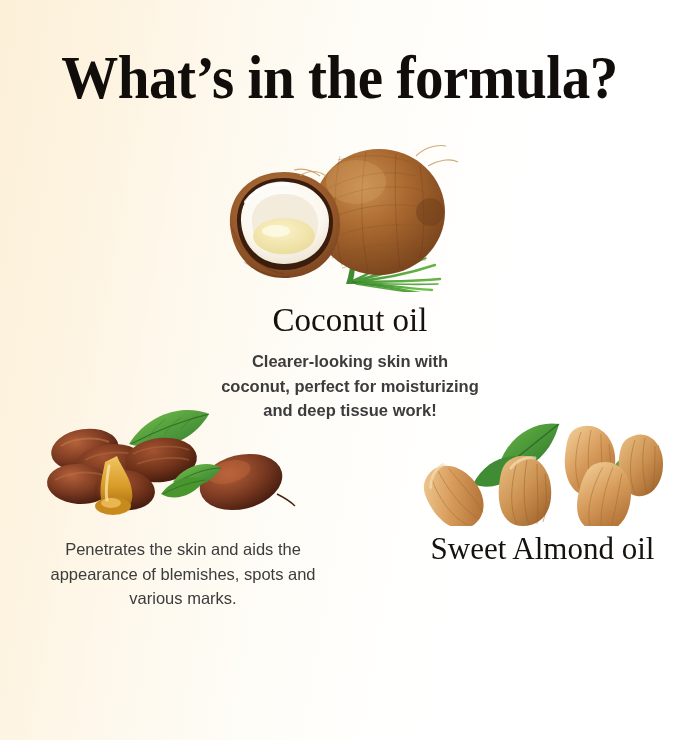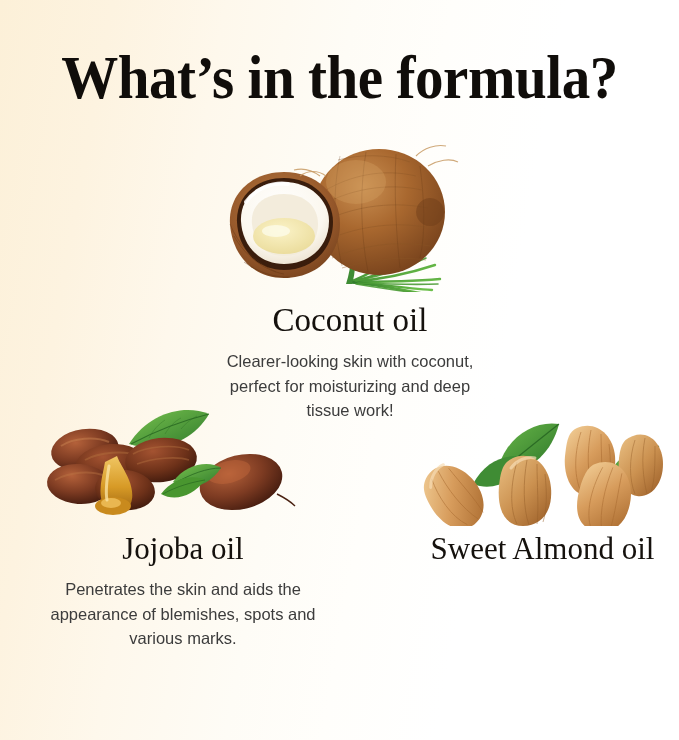--- a/index.html
+++ b/index.html
@@ -78,20 +78,21 @@
   }
   .sec-coconut .heading {
     font-size: 33px;
     margin-top: 10px;
   }
   .sec-coconut .body-copy {
     margin-top: 11px;
     width: 260px;
     margin-left: auto;
     margin-right: auto;
+    font-weight: bold;
   }
 
   
   .sec-jojoba {
     position: absolute;
     top: 398px;
     left: 33px;
     width: 300px;
   }
   .sec-jojoba .art {
@@ -307,21 +308,20 @@
       </g>
 
       <g>
         <path d="M140,84 C152,66 176,62 188,70 C176,88 156,94 140,84 Z" fill="url(#joLeaf)"></path>
         <path d="M142,85 C158,76 174,70 188,70" stroke="#1f5c1c" stroke-width="1" fill="none" opacity="0.65"></path>
         <path d="M128,96 C140,80 160,76 172,82 C160,98 142,104 128,96 Z" fill="#49962f"></path>
         <path d="M130,96 C144,88 160,84 172,82" stroke="#1f5c1c" stroke-width="1" fill="none" opacity="0.55"></path>
       </g>
     </svg>
 
-    <div class="heading">Jojoba oil</div>
     <div class="body-copy">Penetrates the skin and aids the appearance of blemishes, spots and various marks.</div>
   </div>
 
   <div class="sec-almond">
 
     <svg class="art" viewBox="0 0 290 128">
       <defs>
         <linearGradient id="alNutA" x1="0.15" y1="0" x2="0.9" y2="1">
           <stop offset="0%" stop-color="#f0cb93"></stop>
           <stop offset="45%" stop-color="#d79c5c"></stop>

